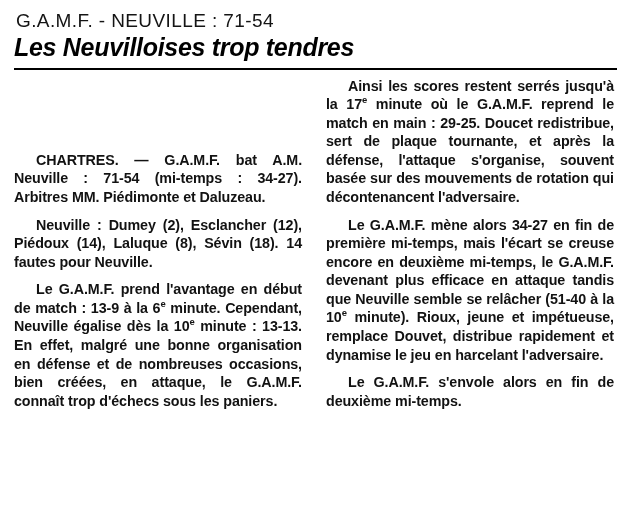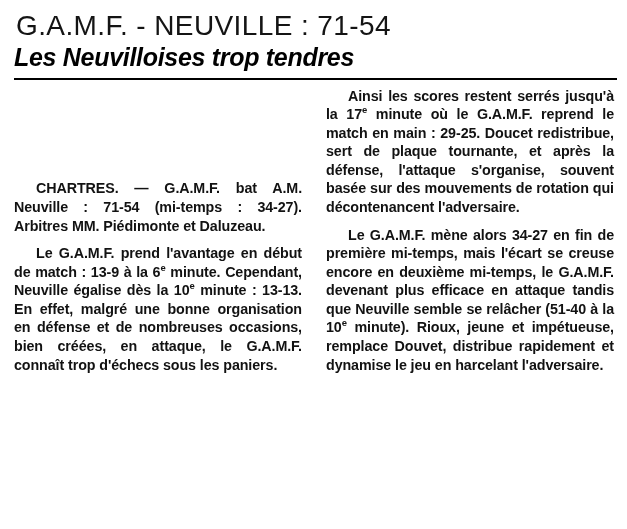--- a/index.html
+++ b/index.html
@@ -15,21 +15,21 @@
     overflow: hidden;
   }
   .page {
     position: relative;
     width: 627px;
     height: 529px;
     box-sizing: border-box;
     padding: 6px 10px 0 14px;
   }
   .kicker {
-    font-size: 28px;
+    font-size: 19px;
     letter-spacing: 0.4px;
     color: #141414;
     font-weight: 400;
     white-space: nowrap;
     margin: 4px 0 2px 2px;
   }
   .headline {
     font-size: 25px;
     font-weight: bold;
     font-style: italic;
@@ -85,22 +85,24 @@
   <div class="kicker">G.A.M.F. - NEUVILLE : 71-54</div>
 
   <div class="headline">Les Neuvilloises trop tendres</div>
 
   <div class="rule"></div>
 
   <div class="columns">
 
     <div class="col">
       <p class="para indent">CHARTRES. — G.A.M.F. bat A.M. Neuville : 71-54 (mi-temps : 34-27). Arbitres MM. Piédimonte et Daluzeau.</p>
+      <p class="para indent">Neuville : Dumey (2), Esclancher (12), Piédoux (14), Laluque (8), Sévin (18). 14 fautes pour Neuville.</p>
       <p class="para indent">Le G.A.M.F. prend l'avantage en début de match : 13-9 à la 6<sup>e</sup> minute. Cependant, Neuville égalise dès la 10<sup>e</sup> minute : 13-13. En effet, malgré une bonne organisation en défense et de nombreuses occasions, bien créées, en attaque, le G.A.M.F. connaît trop d'échecs sous les paniers.</p>
     </div>
 
     <div class="col">
       <p class="para indent">Ainsi les scores restent serrés jusqu'à la 17<sup>e</sup> minute où le G.A.M.F. reprend le match en main : 29-25. Doucet redistribue, sert de plaque tournante, et après la défense, l'attaque s'organise, souvent basée sur des mouvements de rotation qui décontenancent l'adversaire.</p>
       <p class="para indent">Le G.A.M.F. mène alors 34-27 en fin de première mi-temps, mais l'écart se creuse encore en deuxième mi-temps, le G.A.M.F. devenant plus efficace en attaque tandis que Neuville semble se relâcher (51-40 à la 10<sup>e</sup> minute). Rioux, jeune et impétueuse, remplace Douvet, distribue rapidement et dynamise le jeu en harcelant l'adversaire.</p>
+      <p class="para indent">Le G.A.M.F. s'envole alors en fin de deuxième mi-temps.</p>
     </div>
 
   </div>
 </div>
 
 </body></html>

